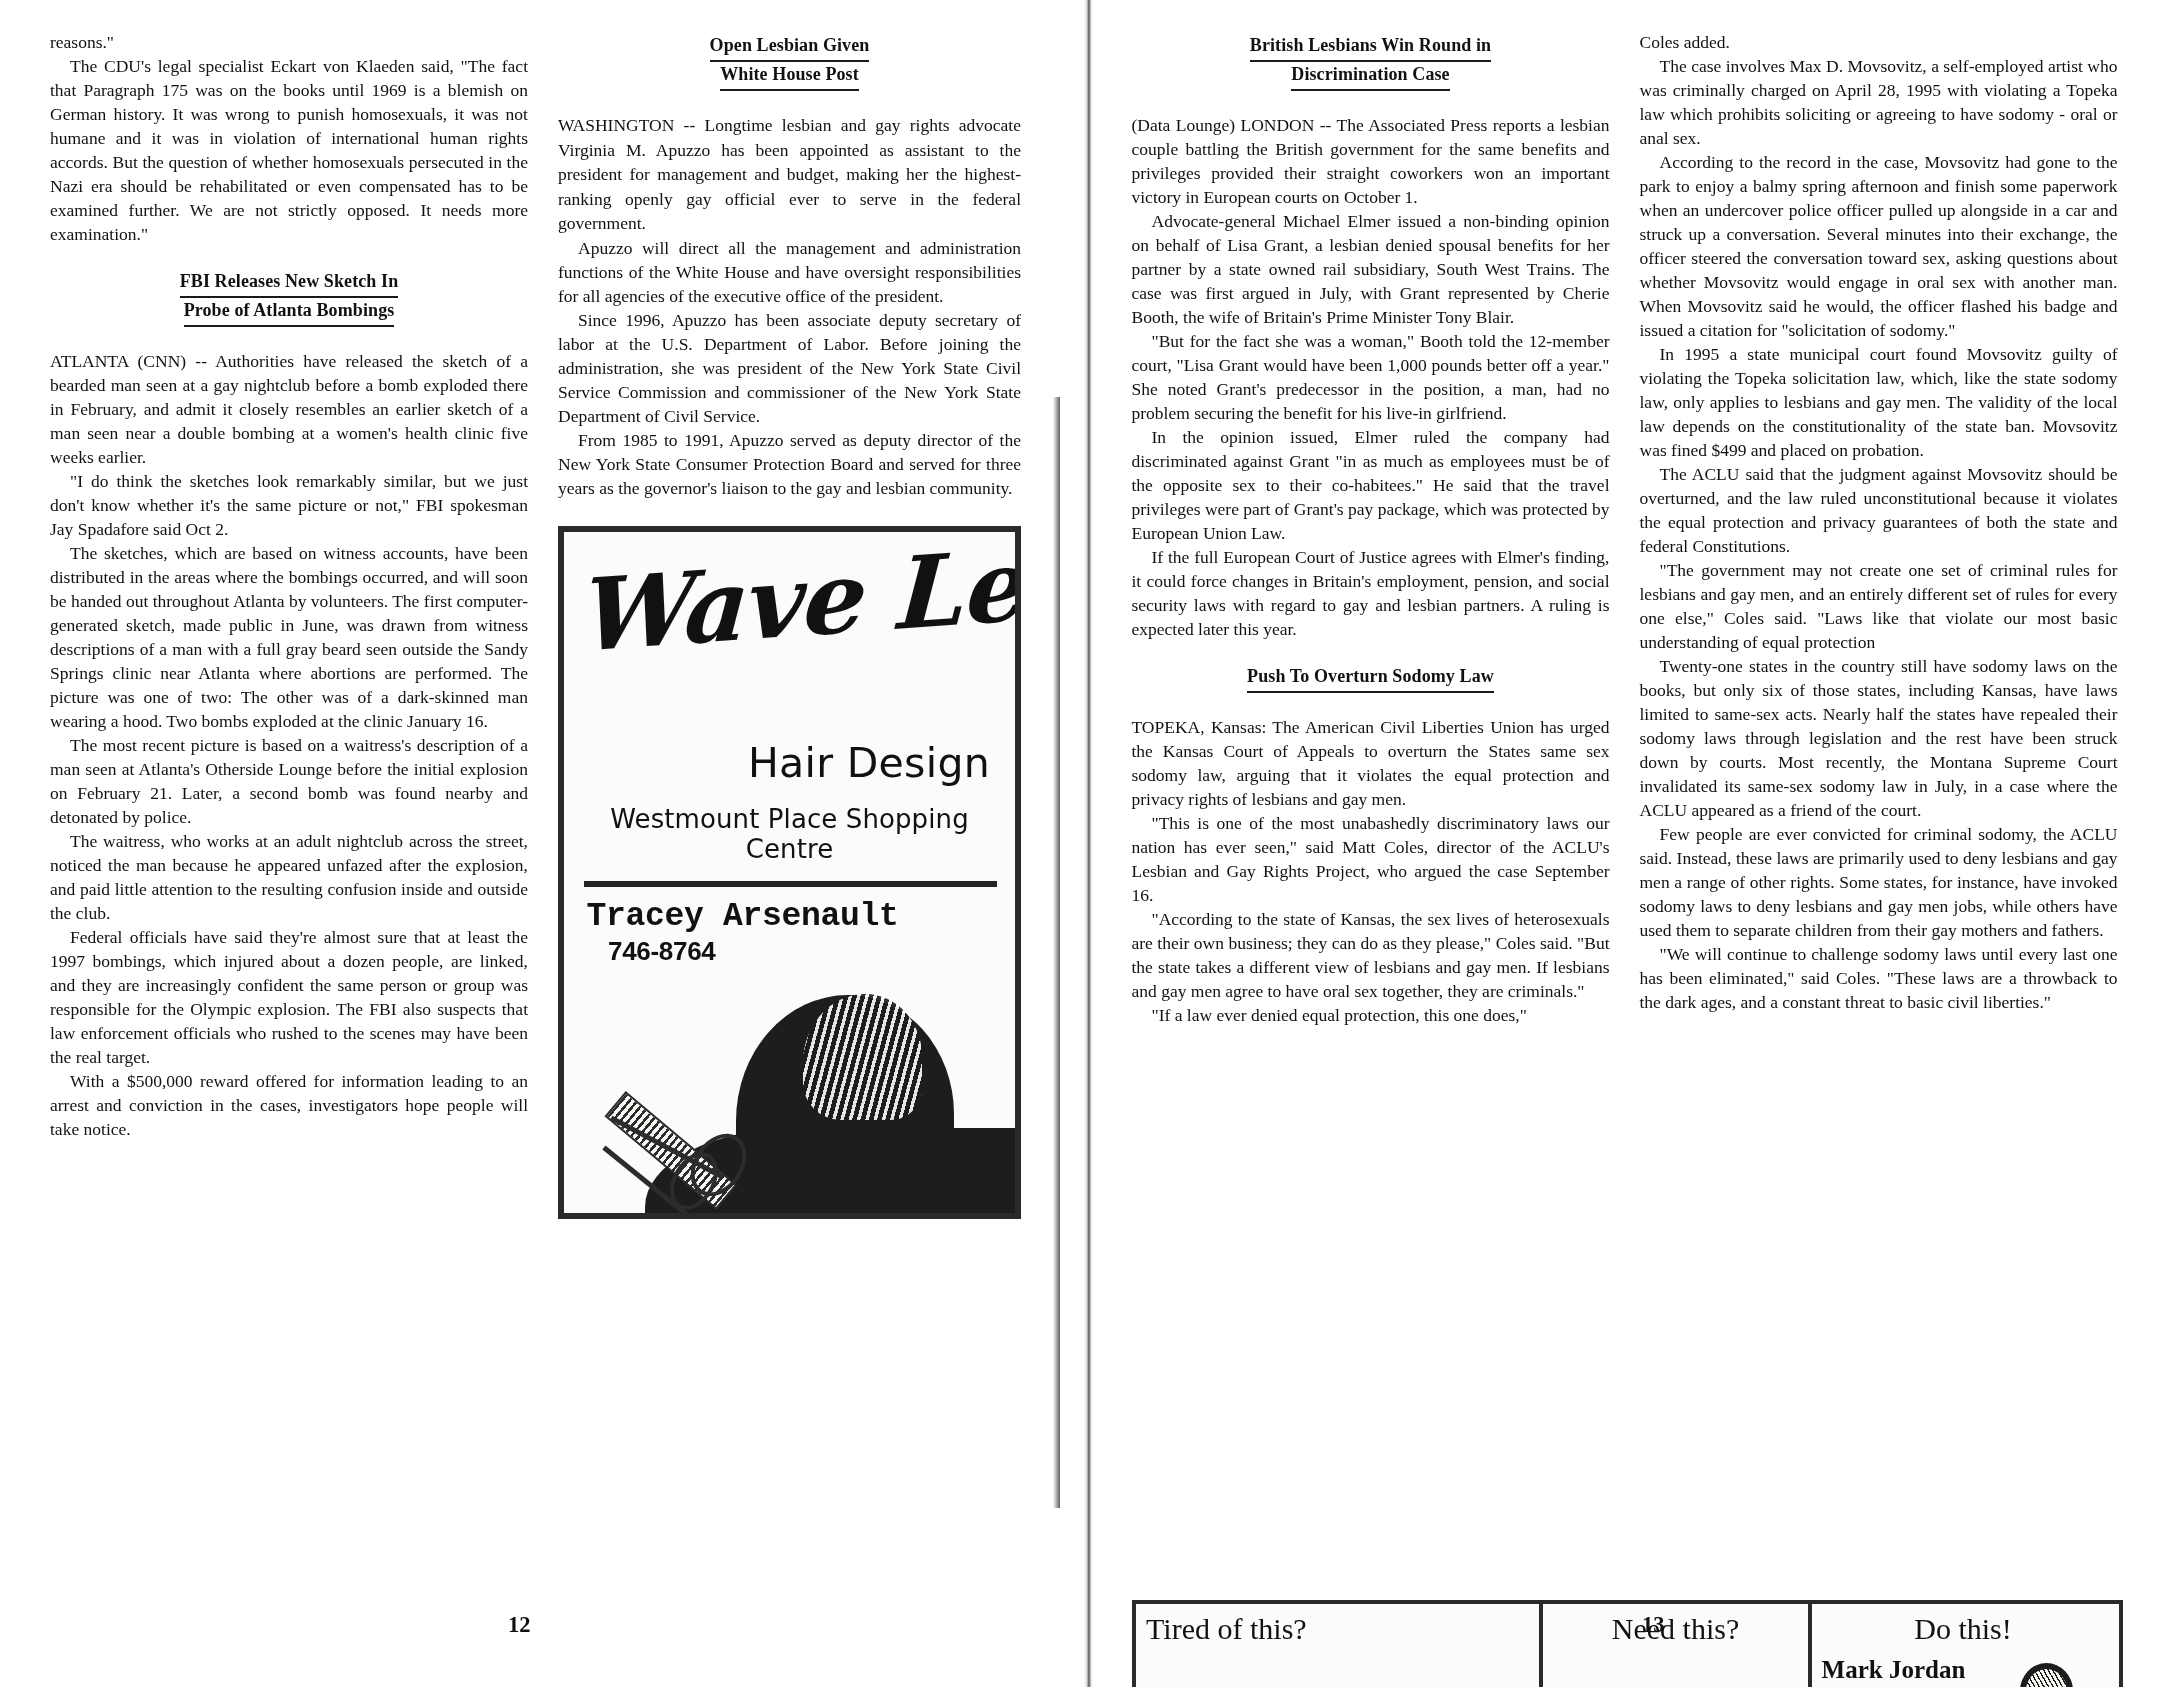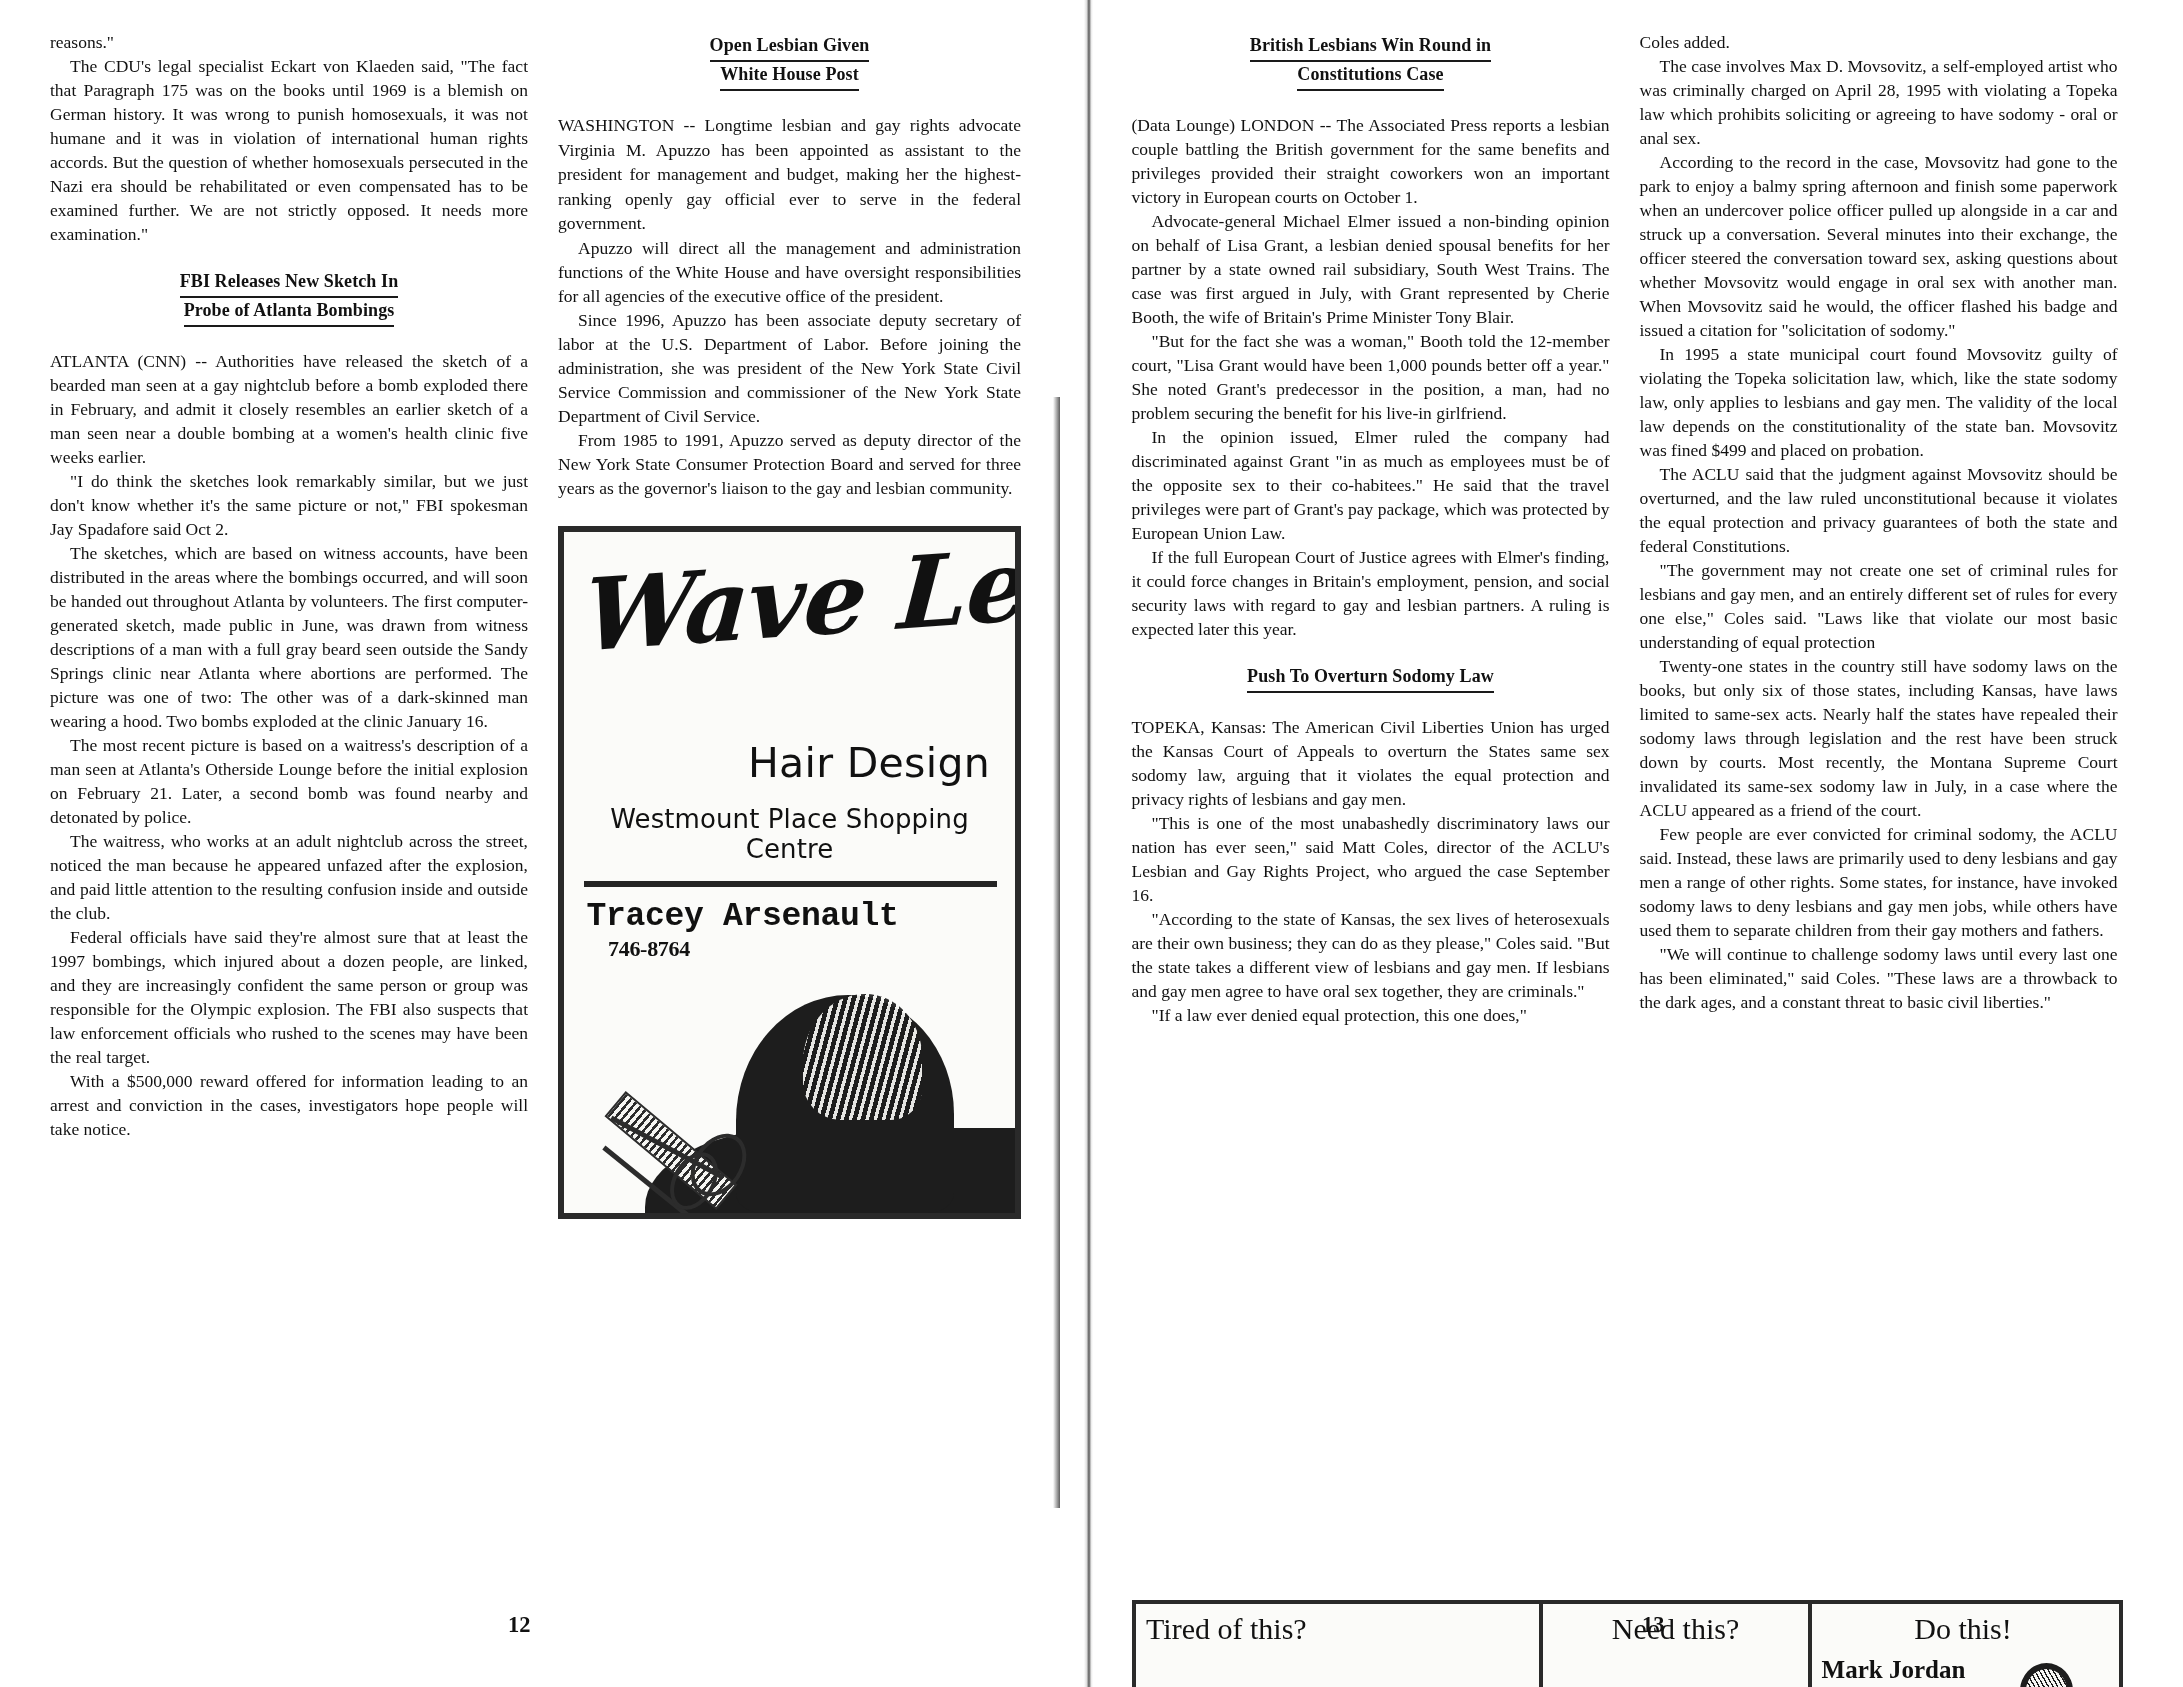--- a/index.html
+++ b/index.html
@@ -246,23 +246,23 @@
     margin: 17px 18.5px 0 20px;
   }
   .wl-name {
     font-family: Liberation Mono, monospace;
     font-weight: bold;
     font-size: 33px;
     margin: 10.6px 0 0 22.5px;
     letter-spacing: -0.3px;
   }
   .wl-phone {
-    font-family: Liberation Serif, serif;
-    font-weight: bold;
-    font-size: 22px;
+    font-family: Liberation Sans, sans-serif;
+    font-weight: bold;
+    font-size: 26px;
     margin: 1.3px 0 0 44px;
     letter-spacing: -0.3px;
   }
   .wl-art {
     position: absolute;
     left: 0; right: 0; bottom: 0;
     height: 284px;
   }
   .wl-art .head-sil {
     position: absolute;
@@ -459,21 +459,21 @@
 
   <div class="page page-right">
     <div class="cols">
 
       <div class="col">
         <div class="headline-block tight">
           <h2 class="headline">
             <span class="rule-txt">British Lesbians Win Round in</span>
           </h2>
           <h2 class="headline">
-            <span class="rule-txt">Constitutions Case</span>
+            <span class="rule-txt">Discrimination Case</span>
           </h2>
         </div>
 
         <p class="body noindent">(Data Lounge) LONDON -- The Associated Press reports a lesbian couple battling the British government for the same benefits and privileges provided their straight coworkers won an important victory in European courts on October 1.</p>
         <p class="body">Advocate-general Michael Elmer issued a non-binding opinion on behalf of Lisa Grant, a lesbian denied spousal benefits for her partner by a state owned rail subsidiary, South West Trains. The case was first argued in July, with Grant represented by Cherie Booth, the wife of Britain's Prime Minister Tony Blair.</p>
         <p class="body">"But for the fact she was a woman," Booth told the 12-member court, "Lisa Grant would have been 1,000 pounds better off a year." She noted Grant's predecessor in the position, a man, had no problem securing the benefit for his live-in girlfriend.</p>
         <p class="body">In the opinion issued, Elmer ruled the company had discriminated against Grant "in as much as employees must be of the opposite sex to their co-habitees." He said that the travel privileges were part of Grant's pay package, which was protected by European Union Law.</p>
         <p class="body">If the full European Court of Justice agrees with Elmer's finding, it could force changes in Britain's employment, pension, and social security laws with regard to gay and lesbian partners. A ruling is expected later this year.</p>
 
         <div class="headline-block">

